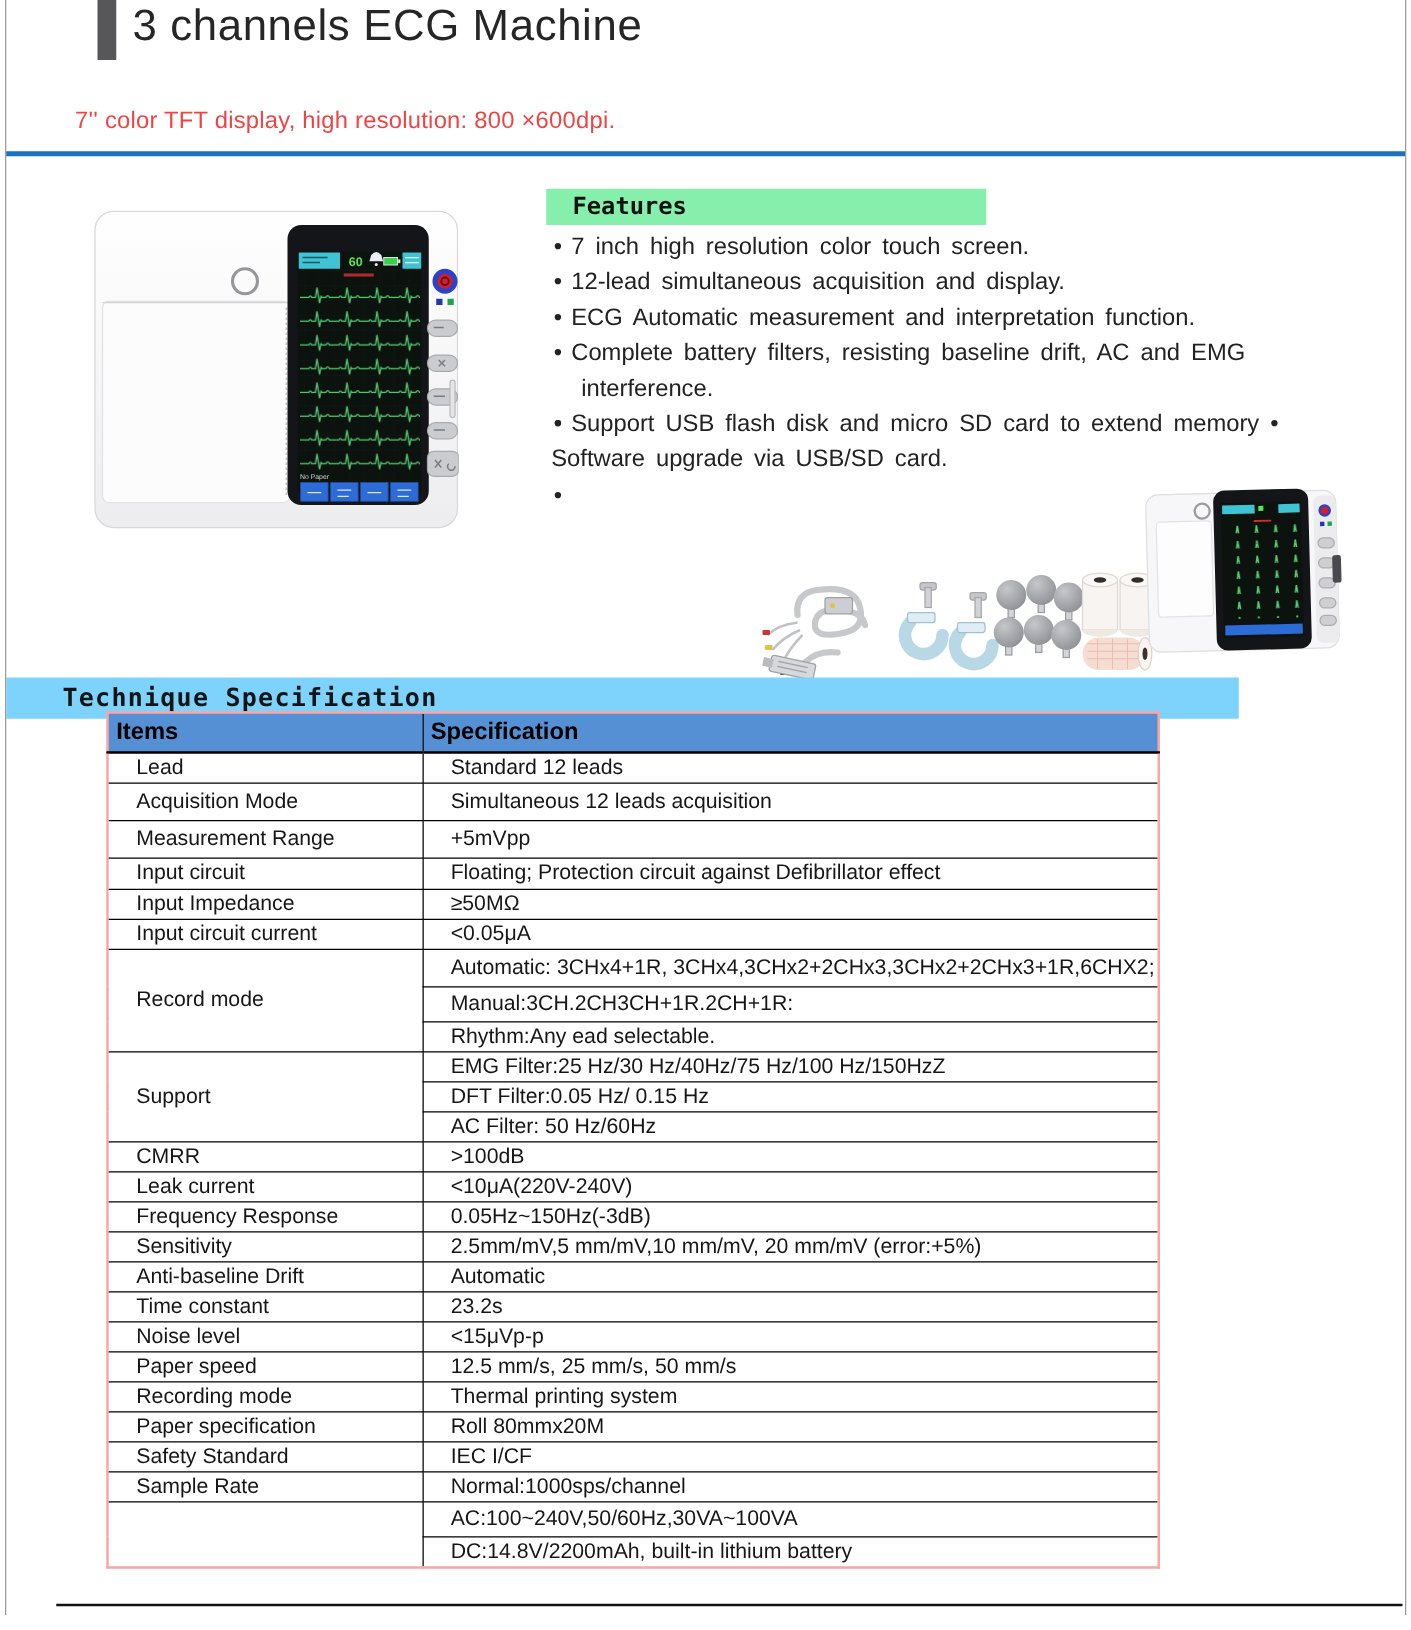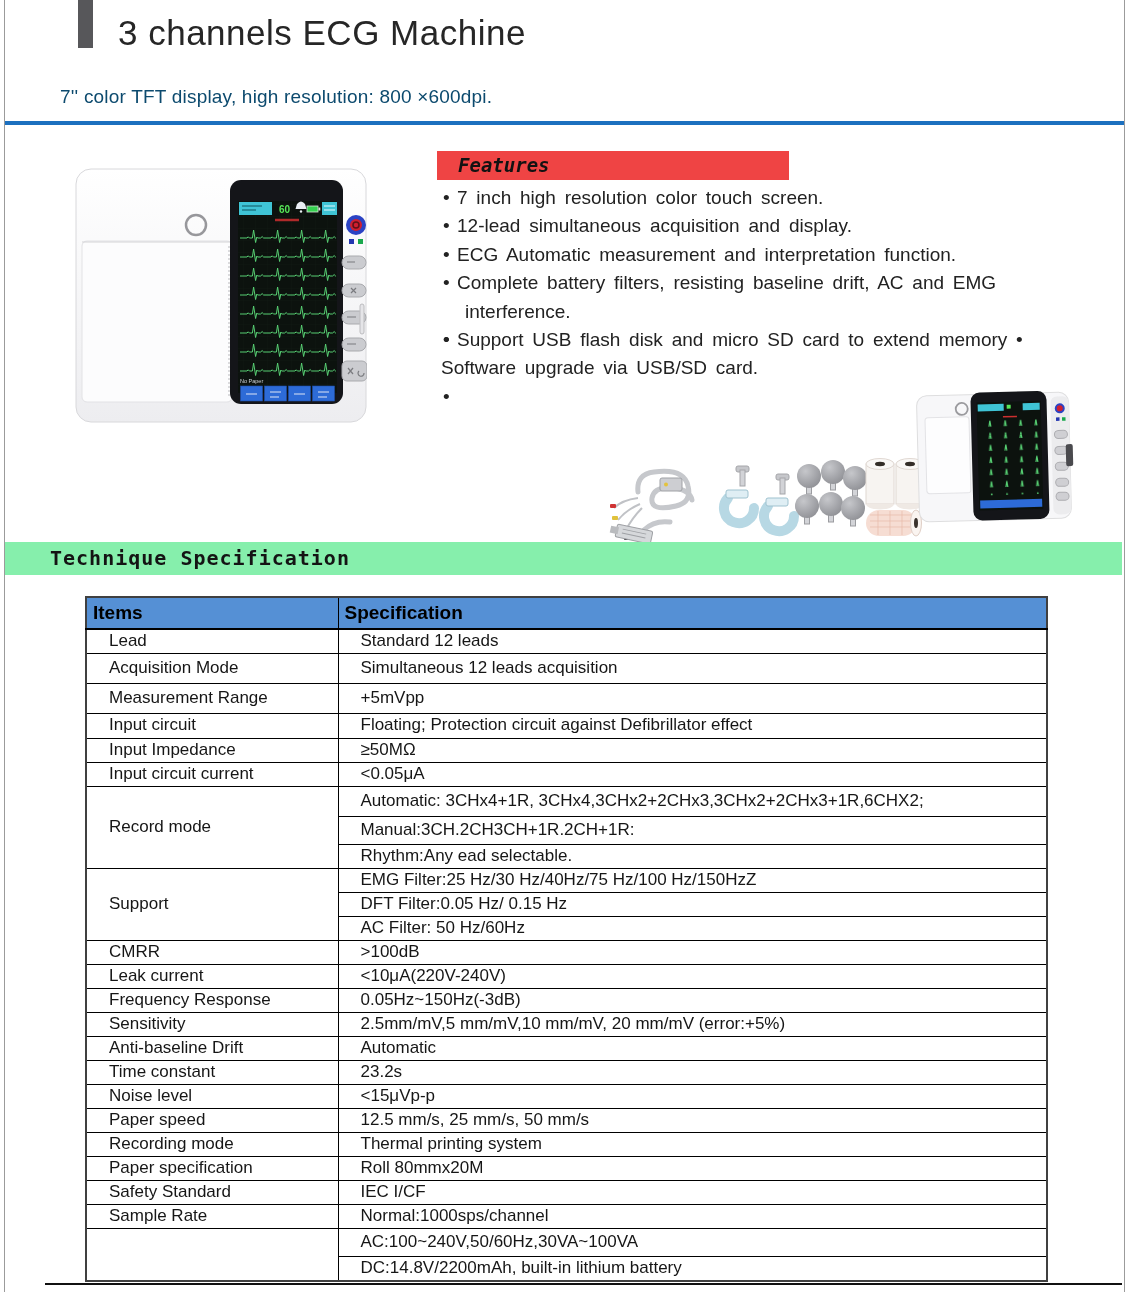--- a/index.html
+++ b/index.html
@@ -3,47 +3,47 @@
 <meta charset="utf-8">
 <style>
   html,body { margin:0; padding:0; background:#fff; }
   .page { position:relative; width:1129px; height:1304px; background:#fff; overflow:hidden;
           font-family:"Liberation Sans", sans-serif; }
 
   .border-l { position:absolute; left:4px;  top:0; width:1px; height:1292px; background:#9b9b9b; }
   .border-r { position:absolute; left:1124px; top:0; width:1px; height:1292px; background:#9b9b9b; }
 
   .title-accent { position:absolute; left:78px; top:0; width:15px; height:48px; background:#57575a; }
-  .title { position:absolute; left:106px; top:1px; margin:12px; font-size:35px; font-weight:500;
+  .title { position:absolute; left:106px; top:1px; margin:0; font-size:35px; font-weight:500;
            color:#262626; letter-spacing:.5px; }
-  .subtitle { position:absolute; left:60px; top:86px; font-size:19px; color:#0c4a6e; letter-spacing:.2px; }
+  .subtitle { position:absolute; left:60px; top:86px; font-size:19px; color:#ef4444; letter-spacing:.2px; }
   .blue-rule { position:absolute; left:5px; top:121px; width:1119px; height:4px; background:#1c70bf; }
 
-  .feat-head { position:absolute; left:437px; top:151px; width:352px; height:29px; background:#ef4444;
+  .feat-head { position:absolute; left:437px; top:151px; width:352px; height:29px; background:#86efac;
                box-sizing:border-box; padding-left:21px; font-family:"DejaVu Sans Mono", monospace;
-               font-weight:bold; font-size:19px; line-height:29px; color:#121212;font-style:italic; }
+               font-weight:bold; font-size:19px; line-height:29px; color:#121212; }
   .feat-list { position:absolute; left:440px; top:184px; width:640px; font-size:19px; color:#222; }
   .f-line { position:relative; padding-left:17px; line-height:28.4px; word-spacing:3.5px; }
   .f-line .b { position:absolute; left:3px; }
   .f-line.ind { padding-left:25px; }
   .f-line.flush { padding-left:1px; }
 
   .device  { position:absolute; left:75px;  top:168px; width:292px; height:256px; }
   .device2 { position:absolute; left:916px; top:390px; width:162px; height:134px; }
   .acc-cable  { position:absolute; left:608px; top:452px; width:112px; height:96px; }
   .acc-clamps { position:absolute; left:714px; top:464px; width:90px;  height:80px; }
   .acc-bulbs  { position:absolute; left:792px; top:456px; width:78px;  height:86px; }
   .acc-paper  { position:absolute; left:860px; top:454px; width:76px;  height:88px; }
 
-  .spec-bar { position:absolute; left:5px; top:542px; width:1117px; height:33px; background:#86efac; }
+  .spec-bar { position:absolute; left:5px; top:542px; width:986px; height:33px; background:#7dd3fc; }
   .spec-bar span { margin-left:45px; font-family:"DejaVu Sans Mono", monospace; font-weight:bold;
                    font-size:20px; line-height:33px; color:#141414; letter-spacing:1px; }
 
-  .spec-table { position:absolute; left:85px; top:596px; width:963px; border-collapse:collapse;
-                table-layout:fixed; font-size:17px; color:#161616; border:2px solid #404040; }
+  .spec-table { position:absolute; left:85px; top:569px; width:843px; border-collapse:collapse;
+                table-layout:fixed; font-size:17px; color:#161616; border:2px solid #fca5a5; }
   .spec-table th { background:#5590d5; border:1px solid #000; border-bottom:2px solid #000;
                    text-align:left; font-size:19px; padding:2px 6px; height:26px; color:#000; }
   .spec-table td { border:1px solid #000; padding:0 22px; line-height:1.1; overflow:hidden;
                    white-space:nowrap; }
   .spec-table tr { height:24px; }
   .spec-table tr.h25 { height:25px; }
   .spec-table tr.h28 { height:28px; }
   .spec-table tr.h30 { height:30px; }
 
   .bottom-rule { position:absolute; left:45px; top:1283px; width:1077px; height:2px; background:#111; }

